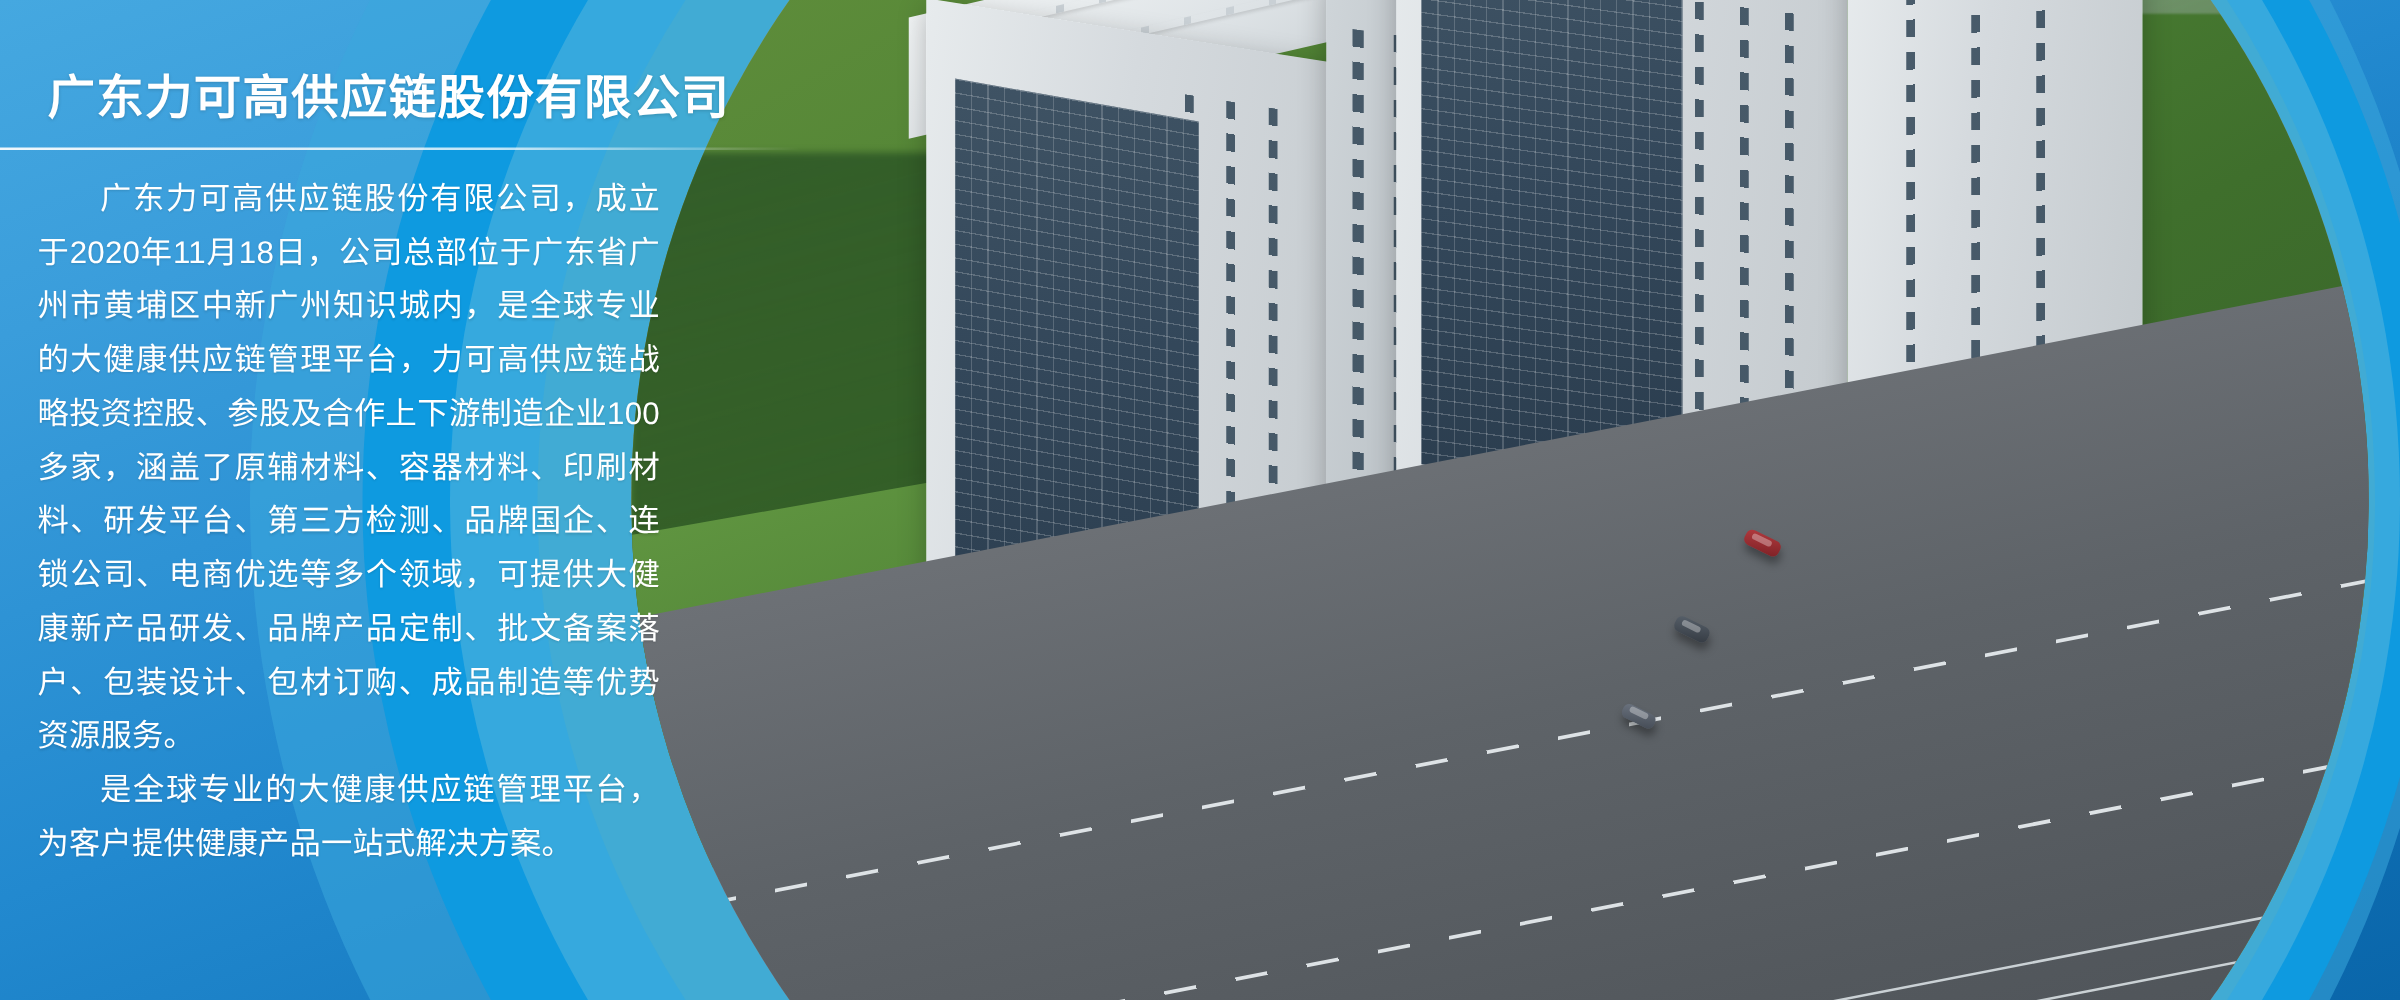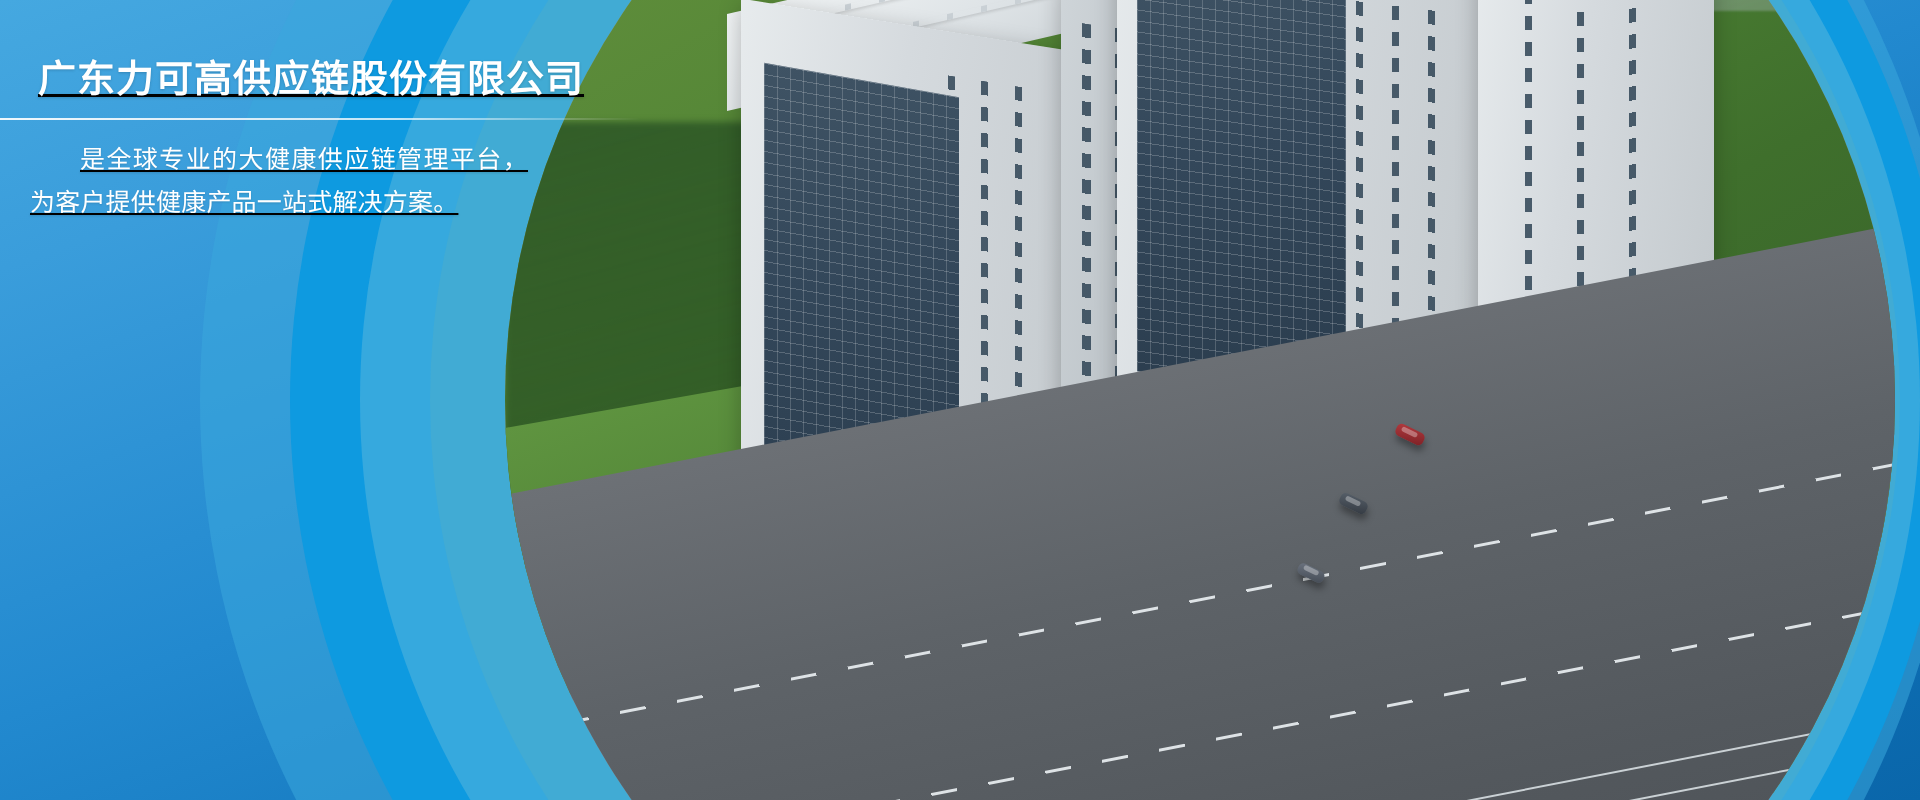--- a/index.html
+++ b/index.html
@@ -275,21 +275,20 @@
 
   
   .content {
     position: absolute;
     left: 0;
     top: 0;
     width: 640px;
     height: 100%;
     z-index: 6;
     padding: 0;
-    text-decoration: underline;
   }
   .title {
     margin: 0;
     padding: 56px 0 0 38px;
     color: #ffffff;
     font-size: 38px;
     line-height: 1.25;
     font-weight: 700;
     letter-spacing: 1px;
     text-shadow: 0 1px 3px rgba(0,0,0,.18);
@@ -401,17 +400,18 @@
       <div class="car" style="left:60%;top:57%;width:29px;height:13px;background:linear-gradient(160deg,#57606a,#343a42);transform:rotate(26deg);"></div>
       <div class="car" style="left:57%;top:62%;width:28px;height:12px;background:linear-gradient(160deg,#6c7480,#444b55);transform:rotate(26deg);"></div>
 
     </div>
   </div>
 
   <div class="content">
     <h1 class="title">广东力可高供应链股份有限公司</h1>
     <div class="divider"></div>
     <div class="body-text">
+      <p>广东力可高供应链股份有限公司，成立于2020年11月18日，公司总部位于广东省广州市黄埔区中新广州知识城内，是全球专业的大健康供应链管理平台，力可高供应链战略投资控股、参股及合作上下游制造企业100多家，涵盖了原辅材料、容器材料、印刷材料、研发平台、第三方检测、品牌国企、连锁公司、电商优选等多个领域，可提供大健康新产品研发、品牌产品定制、批文备案落户、包装设计、包材订购、成品制造等优势资源服务。</p>
       <p>是全球专业的大健康供应链管理平台，为客户提供健康产品一站式解决方案。</p>
     </div>
   </div>
 
 </div>
 
 </body></html>

